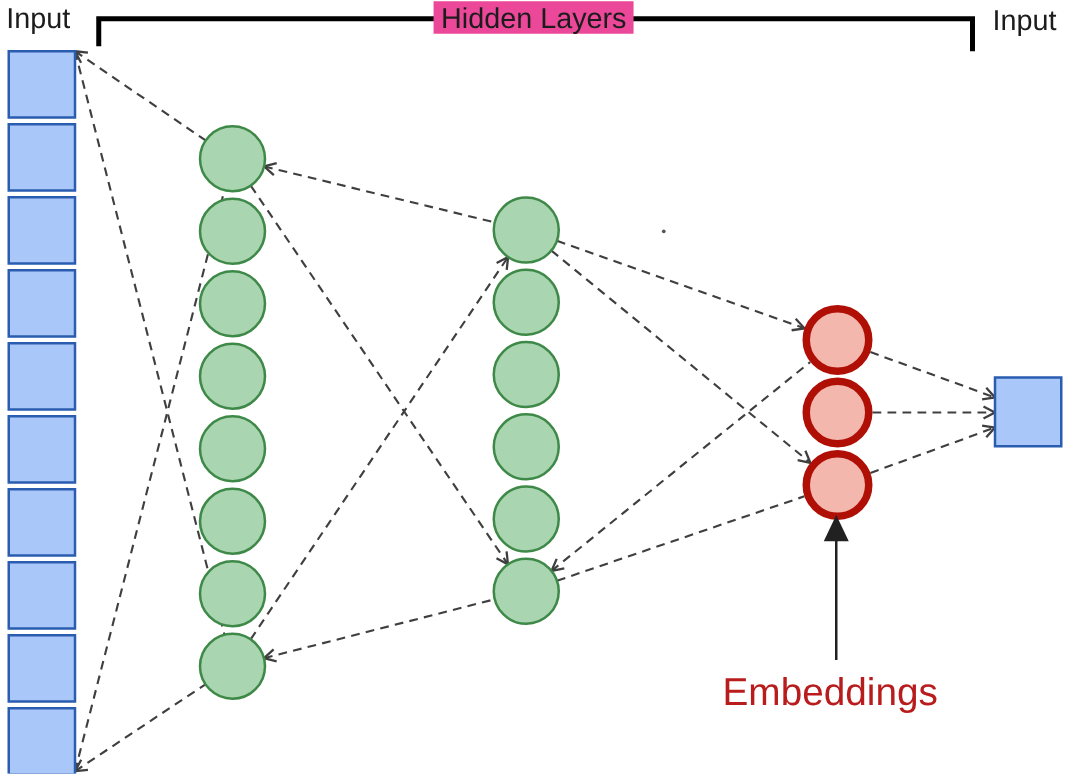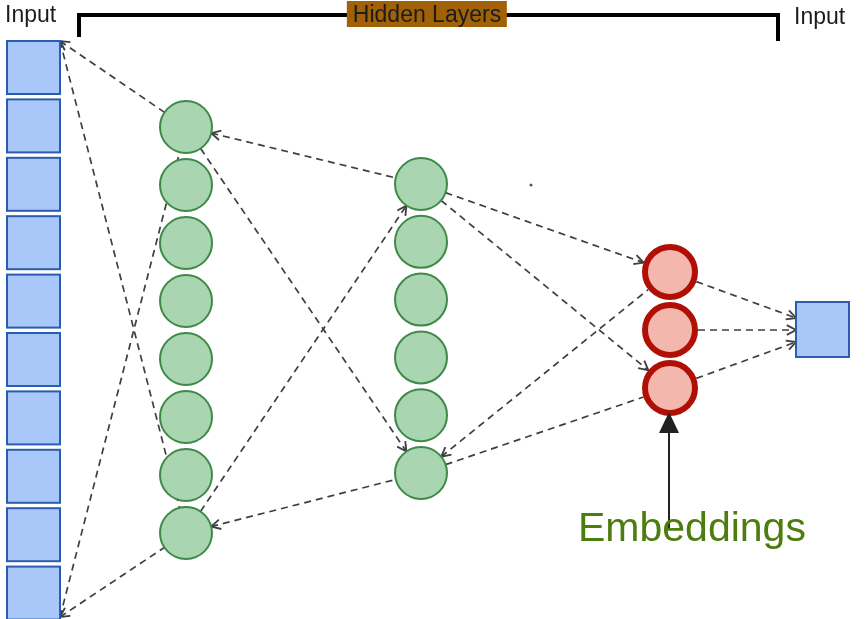--- a/index.html
+++ b/index.html
@@ -13,29 +13,29 @@
   #diagram-svg{position:absolute;left:0;top:0;z-index:1;}
   .lbl{
     position:absolute;z-index:2;
     color:#1C1C1C;
     font-size:23px;line-height:1.15;
     white-space:nowrap;
   }
   .lbl-hidden{
     left:427px;top:1px;
     transform:translateX(-50%);
-    background:#a16207;
+    background:#ec4899;
     padding:0 6px;
   }
   .lbl-input{left:5px;top:1px;}
   .lbl-output{left:794px;top:3px;}
   .lbl-embeddings{
-    left:578px;top:504px;
-    font-size:41px;
-    color:#4d7c0f;
+    left:578px;top:536px;
+    font-size:31px;
+    color:#b91c1c;
   }
 </style>
 </head>
 <body>
 
 <div class="canvas">
   <svg id="diagram-svg" width="865" height="619" viewBox="0 0 865 619">
       <defs>
         <marker id="ah" viewBox="0 0 12 12" refX="10.5" refY="6" markerWidth="13" markerHeight="13" orient="auto-start-reverse" markerUnits="userSpaceOnUse">
           <path d="M2,1.5 L10.5,6 L2,10.5" fill="none" stroke="#3F3F3F" stroke-width="1.7"></path>

